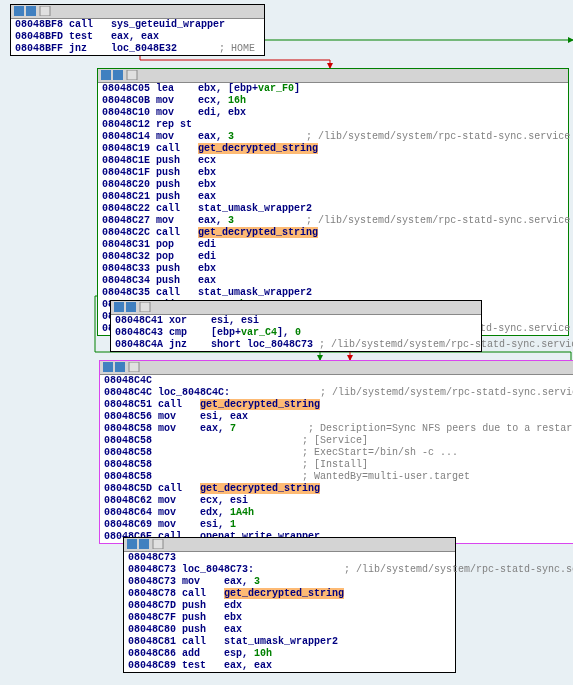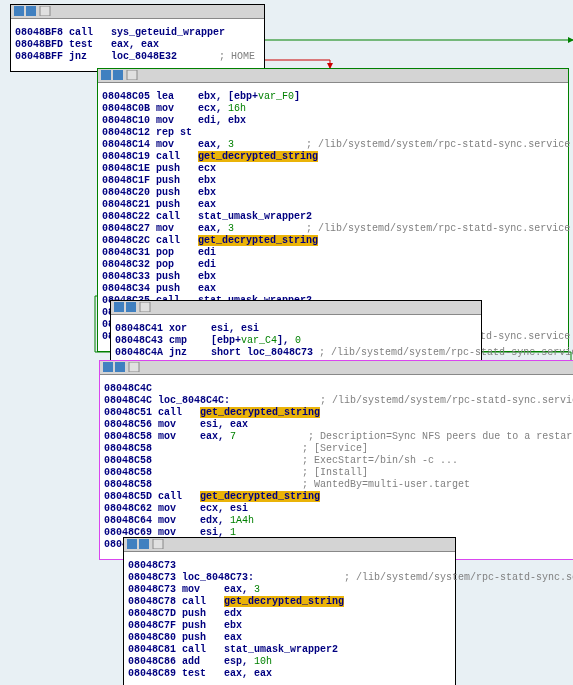--- a/index.html
+++ b/index.html
@@ -1,28 +1,28 @@
 <!DOCTYPE html>
 <html><head>
 <meta charset="utf-8">
 <style>
 *{margin:0;padding:0;box-sizing:border-box}
 body{background:#e8f0f4;font-family:'Courier New',monospace;font-size:10px;width:573px;height:685px;position:relative;overflow:hidden}
 .block{background:#fff;border:1px solid #000;position:absolute}
 .hdr{background:#d4d4d4;border-bottom:1px solid #888;padding:1px 3px;height:14px}
 .hdr svg{vertical-align:middle}
-.content{padding:8px 4px}
+.content{padding:0 4px}
 .row{white-space:pre;line-height:12px;font-size:10px}
 .addr{color:#000080;font-weight:bold}
 .mnem{color:#000080;font-weight:bold}
 .op{color:#000080;font-weight:bold}
 .kw{color:#000080;font-weight:bold}
-.num{color:#008000;font-weight:normal}
+.num{color:#008000;font-weight:bold}
 .cmt{color:#808080}
-.hl{background:#eab308}
+.hl{background:#fdba74}
 .blk1{left:10px;top:4px;width:255px}
 .blk2{left:97px;top:68px;width:472px;border:1px solid #008000}
 .blk3{left:110px;top:300px;width:372px}
 .blk4{left:99px;top:360px;width:488px;border:1px solid #d946ef}
 .blk5{left:123px;top:537px;width:333px}
 .arrow-red{stroke:#cc0000;fill:none;stroke-width:1}
 .arrow-green{stroke:#008000;fill:none;stroke-width:1}
 .arrow-blue{stroke:#0000cc;fill:none;stroke-width:1}
 svg.edges{position:absolute;top:0;left:0;width:573px;height:685px;pointer-events:none}
 </style>

